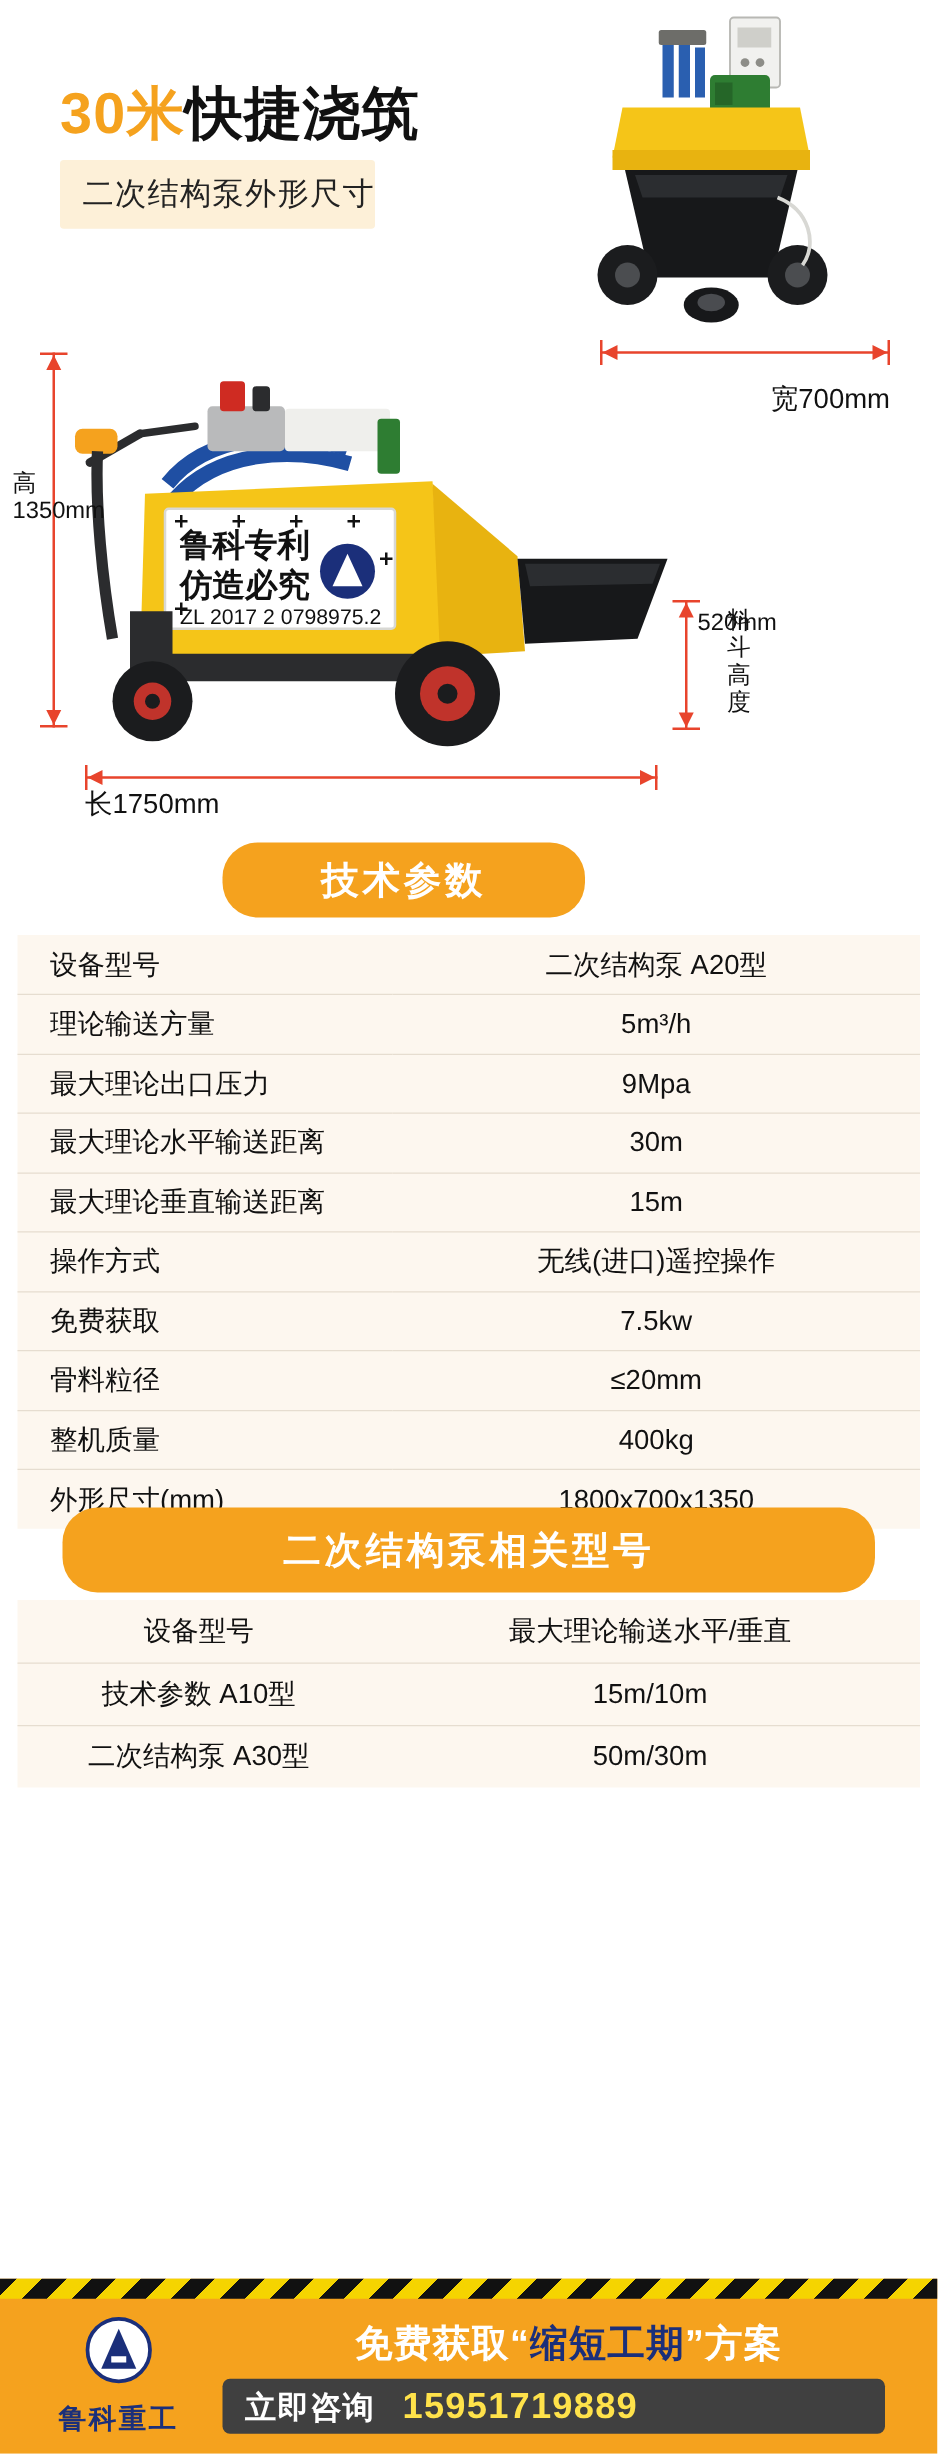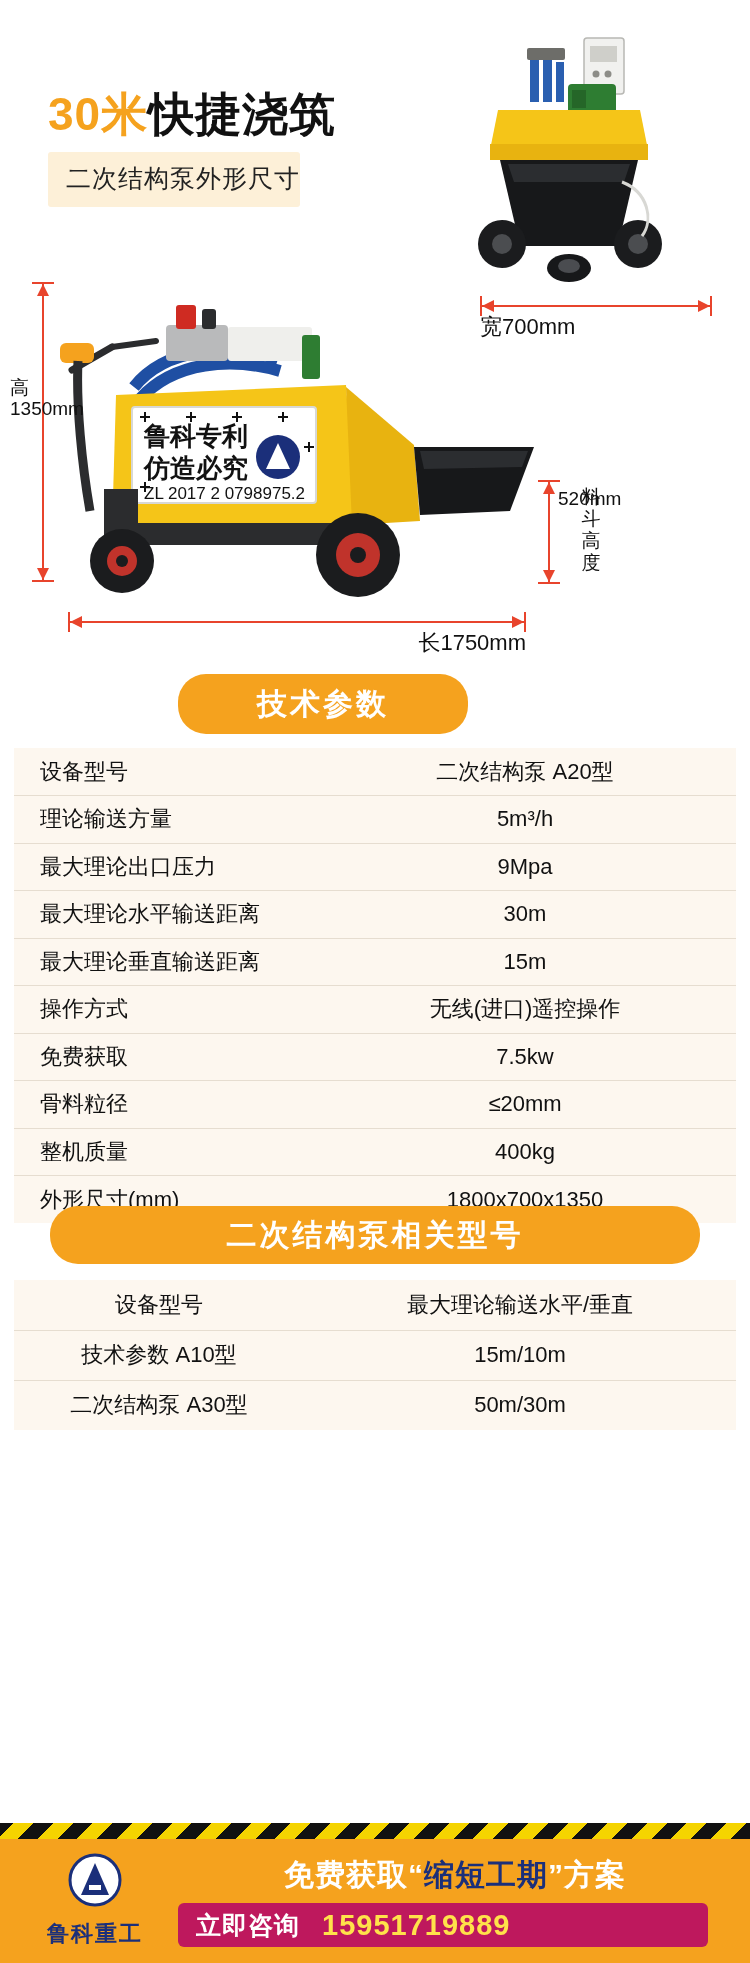--- a/index.html
+++ b/index.html
@@ -9,21 +9,21 @@
     background: #ffffff;
     font-family: "Liberation Sans", sans-serif;
     position: relative;
     overflow: hidden;
   }
 
   
   .header {
     position: absolute;
     left: 0; top: 0;
-    width: 750px; height: 270px; margin-top: 24px;
+    width: 750px; height: 270px;
   }
   .title-main {
     position: absolute;
     left: 48px; top: 60px;
     font-size: 46px;
     font-weight: bold;
     color: #111;
     letter-spacing: 1px;
   }
   .title-main .num { color: #f5a21e; }
@@ -67,22 +67,22 @@
     position: absolute;
     top: 4px;
     width: 0; height: 0;
     border-top: 6px solid transparent;
     border-bottom: 6px solid transparent;
   }
   .arrow-l { left: 2px; border-right: 12px solid #e8442c; }
   .arrow-r { right: 2px; border-left: 12px solid #e8442c; }
   .dim-width-label {
     position: absolute;
-    left: 0; top: 16px; width: 100%;
-    text-align: left;
+    left: 0; top: 32px; width: 100%;
+    text-align: right;
     font-size: 22px; color: #111;
   }
 
   
   .side-view-wrap {
     position: absolute;
     left: 0; top: 275px;
     width: 750px; height: 380px; margin-left: 16px;
   }
 
@@ -145,39 +145,39 @@
 
   
   .dim-length {
     position: absolute;
     left: 68px; top: 612px;
     width: 458px; height: 44px;
   }
   .dim-length-label {
     position: absolute;
     left: 0; top: 16px; width: 100%;
-    text-align: right; font-size: 22px; color: #111;
+    text-align: left; font-size: 22px; color: #111;
   }
 
   
   .pill {
     position: absolute;
     background: #f5a21e;
     color: #ffffff;
     font-size: 30px;
     font-weight: bold;
     border-radius: 28px;
     text-align: left;
     letter-spacing: 3px;
     display: flex;
     align-items: center;
     justify-content: center;
   }
   #pill-specs { left: 178px; top: 674px; width: 290px; height: 60px; }
-  #pill-models { left: 50px; top: 1206px; width: 650px; height: 58px; }
+  #pill-models { left: 50px; top: 1206px; width: 650px; height: 68px; }
 
   
   .spec-table {
     position: absolute;
     left: 14px; top: 748px;
     width: 722px;
     border-collapse: collapse;
     background: #fdf7ef;
   }
   .spec-table tr { height: 47.5px; }
@@ -253,21 +253,21 @@
     width: 560px;
     font-size: 30px; font-weight: bold; color: #ffffff;
     letter-spacing: 1px;
     text-align: center;
   }
   .footer-line1 .hl { color: #1b2f7a; }
   .footer-cta {
     position: absolute;
     left: 178px; top: 80px;
     width: 530px; height: 44px;
-    background: #be185d;
+    background: #404040;
     border-radius: 6px;
     display: flex;
     align-items: center;
   }
   .cta-label {
     color: #ffffff;
     font-size: 25px;
     font-weight: bold;
     padding-left: 18px;
     letter-spacing: 1px;

